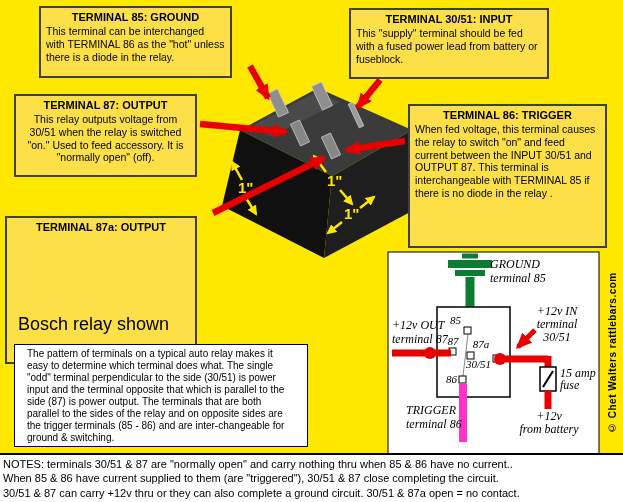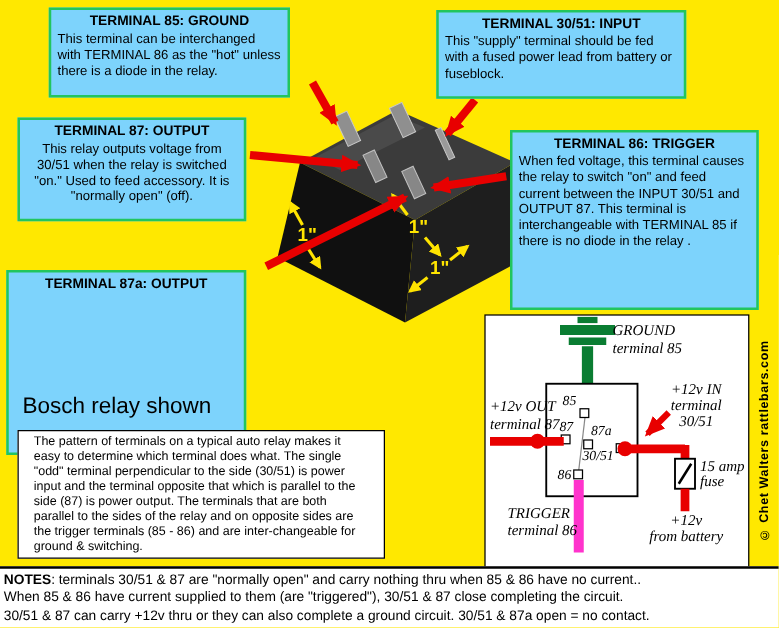--- a/index.html
+++ b/index.html
@@ -1,21 +1,21 @@
 <!DOCTYPE html>
 <html><head>
 <meta charset="utf-8">
 <style>
   html,body{margin:0;padding:0;}
   .canvas{
     position:relative;width:623px;height:502px;background:#ffe800;
     font-family:"Liberation Sans",sans-serif;overflow:hidden;color:#000;
   }
   .callout{
-    position:absolute;border:2px solid #22c55e;background:#7dd3fc;
+    position:absolute;border:2px solid #404040;background:#fde047;
     padding:2px 5px;box-sizing:border-box;
   }
   .callout .title{font-weight:bold;font-size:11px;text-align:center;margin:1px 0 2px 0;}
   .callout .body{font-size:10.5px;line-height:1.22;text-align:left;}
   .callout .body.center{text-align:center;}
   .warning{
     position:absolute;left:228px;top:256px;width:120px;
     color:#e60000;font-weight:bold;font-size:13px;line-height:1.18;
     white-space:pre-line;
   }
@@ -23,21 +23,21 @@
   .explain{
     position:absolute;left:14px;top:344px;width:294px;height:103px;
     background:#fff;border:1px solid #000;box-sizing:border-box;
     font-size:10px;line-height:1.2;padding:3px 12px;
   }
   .notes{
     position:absolute;left:0;top:453px;width:623px;height:49px;
     background:#fff;border-top:2px solid #000;box-sizing:border-box;
     font-size:11px;line-height:1.3;padding:2px 3px;
   }
-  .notes b{font-weight:bold;}
+  .notes b{font-weight:normal;}
   .credit{
     position:absolute;left:603px;top:246px;width:18px;height:214px;
     writing-mode:vertical-rl;transform:rotate(180deg);
     font-size:10px;font-weight:bold;letter-spacing:.5px;
     display:flex;align-items:center;justify-content:center;
   }
   svg.overlay{position:absolute;left:0;top:0;pointer-events:none;}
   .schem-label{font-family:"Liberation Serif",serif;font-style:italic;font-size:12px;fill:#000;}
   .schem-pin{font-family:"Liberation Serif",serif;font-style:italic;font-size:11px;fill:#000;}
   .dim-label{font-family:"Liberation Sans",sans-serif;font-weight:bold;font-size:15px;fill:#ffe400;}

